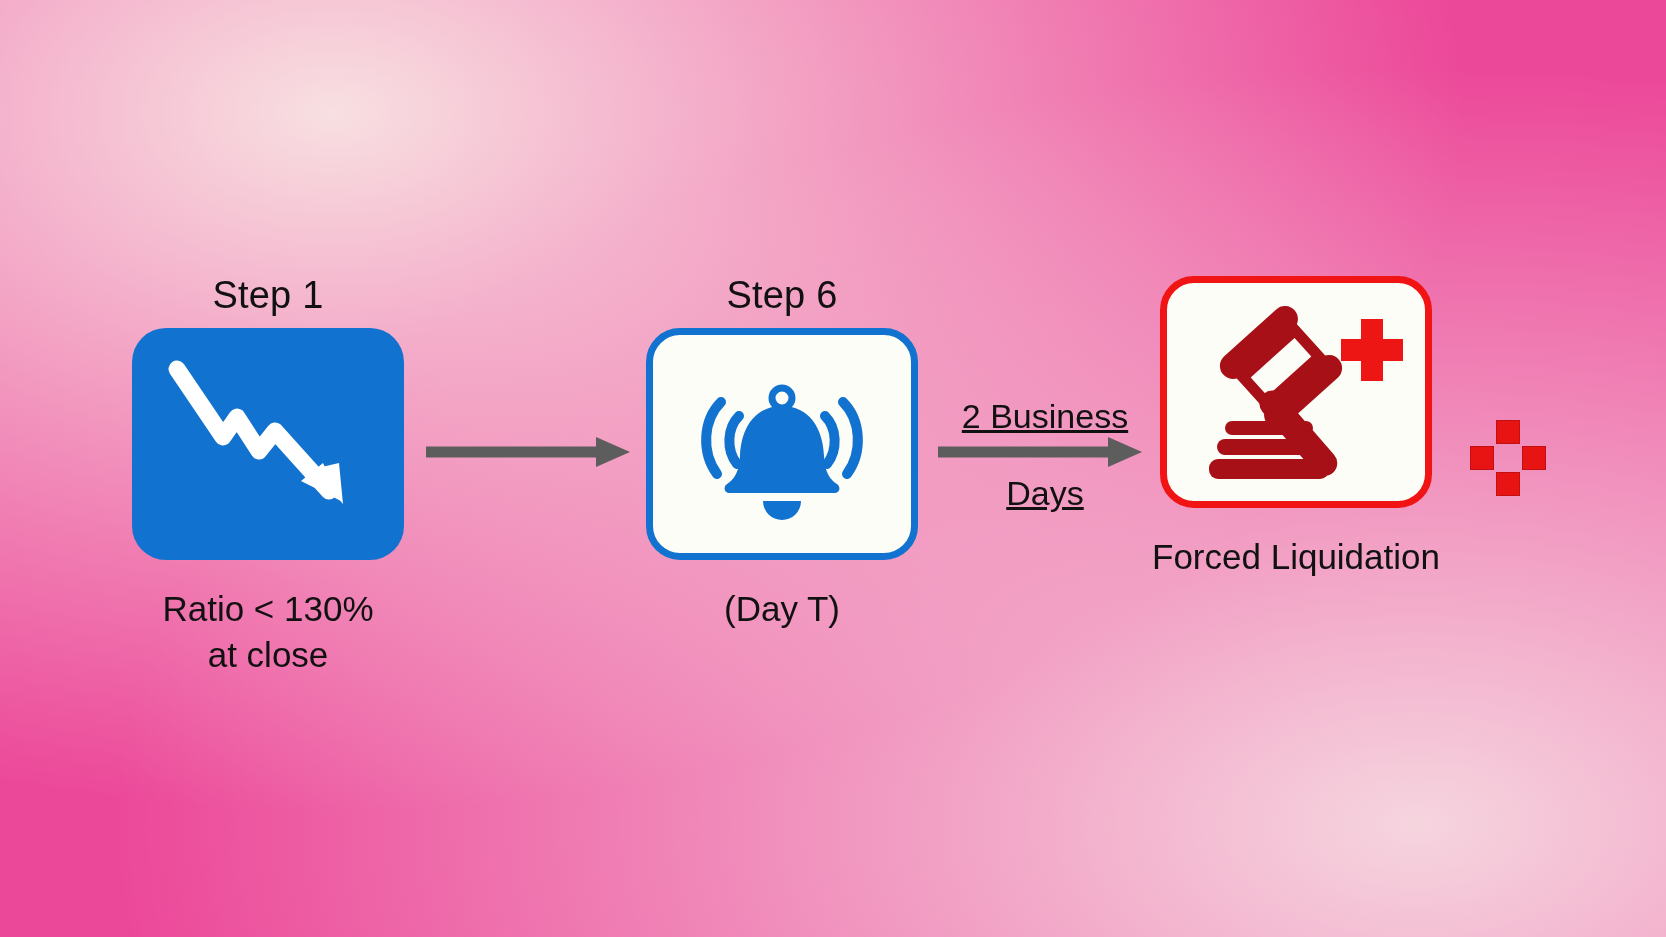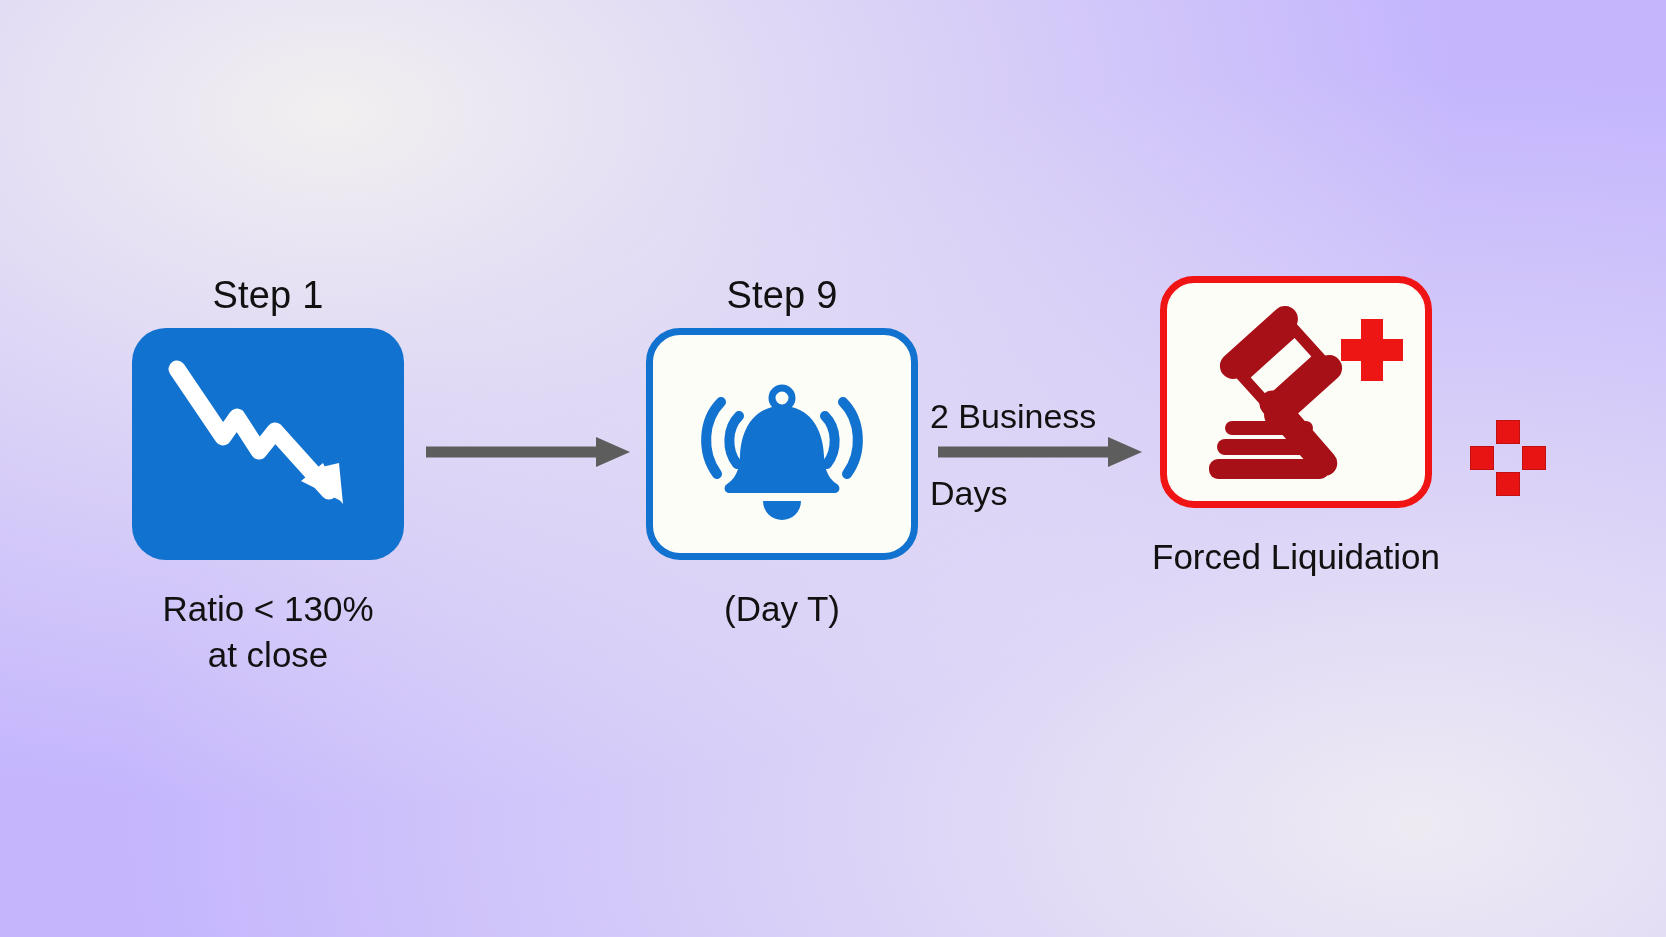--- a/index.html
+++ b/index.html
@@ -8,21 +8,21 @@
     padding: 0;
     background: #ffffff;
   }
   body {
     font-family: "Liberation Sans", sans-serif;
   }
   #canvas {
     position: relative;
     width: 1666px;
     height: 937px;
-    background: #c4b5fd;
+    background: #ec4899;
     overflow: hidden;
   }
   
   #canvas::before {
     content: "";
     position: absolute;
     inset: 0;
     background:
       radial-gradient(ellipse at 20% 12%, rgba(250,250,238,0.85) 0%, rgba(251,251,245,0) 60%),
       radial-gradient(ellipse at 85% 88%, rgba(248,248,240,0.8) 0%, rgba(251,251,245,0) 65%);
@@ -88,24 +88,26 @@
 
   
   .arrow-wrap {
     position: absolute;
   }
   #arrow-1 { left: 424px; top: 432px; width: 208px; height: 40px; }
   #arrow-2 { left: 936px; top: 432px; width: 208px; height: 40px; }
 
   .arrow-label {
     position: absolute;
+    text-align: center;
     font-size: 34px;
     color: #111111;
     line-height: 1.18;
     width: 230px;
+    text-decoration: underline;
   }
   #arrow-2-label-top { left: 930px; top: 396px; }
   #arrow-2-label-bottom { left: 930px; top: 456px; margin-top: 17px; }
 
   
   #outer-cross {
     position: absolute;
     left: 1470px;
     top: 420px;
     width: 76px;
@@ -153,21 +155,21 @@
     </div>
 
     <div class="arrow-wrap" id="arrow-1">
       <svg width="208" height="40" viewBox="0 0 208 40" aria-hidden="true">
         <line x1="2" y1="20" x2="176" y2="20" stroke="#5d5d5d" stroke-width="11"></line>
         <path d="M 172 5 L 206 20 L 172 35 Z" fill="#5d5d5d"></path>
       </svg>
     </div>
 
     <div class="step" id="step-2">
-      <div class="step-title">Step 9</div>
+      <div class="step-title">Step 6</div>
 
       <div class="icon-box outline-blue">
         <span>
           <svg width="190" height="160" viewBox="0 0 190 160" aria-hidden="true">
 
             <path d="M 34 38 C 16 56 14 88 30 110" fill="none" stroke="#1272cf" stroke-width="10" stroke-linecap="round"></path>
             <path d="M 52 52 C 40 64 39 86 50 100" fill="none" stroke="#1272cf" stroke-width="10" stroke-linecap="round"></path>
 
             <path d="M 156 38 C 174 56 176 88 160 110" fill="none" stroke="#1272cf" stroke-width="10" stroke-linecap="round"></path>
             <path d="M 138 52 C 150 64 151 86 140 100" fill="none" stroke="#1272cf" stroke-width="10" stroke-linecap="round"></path>

